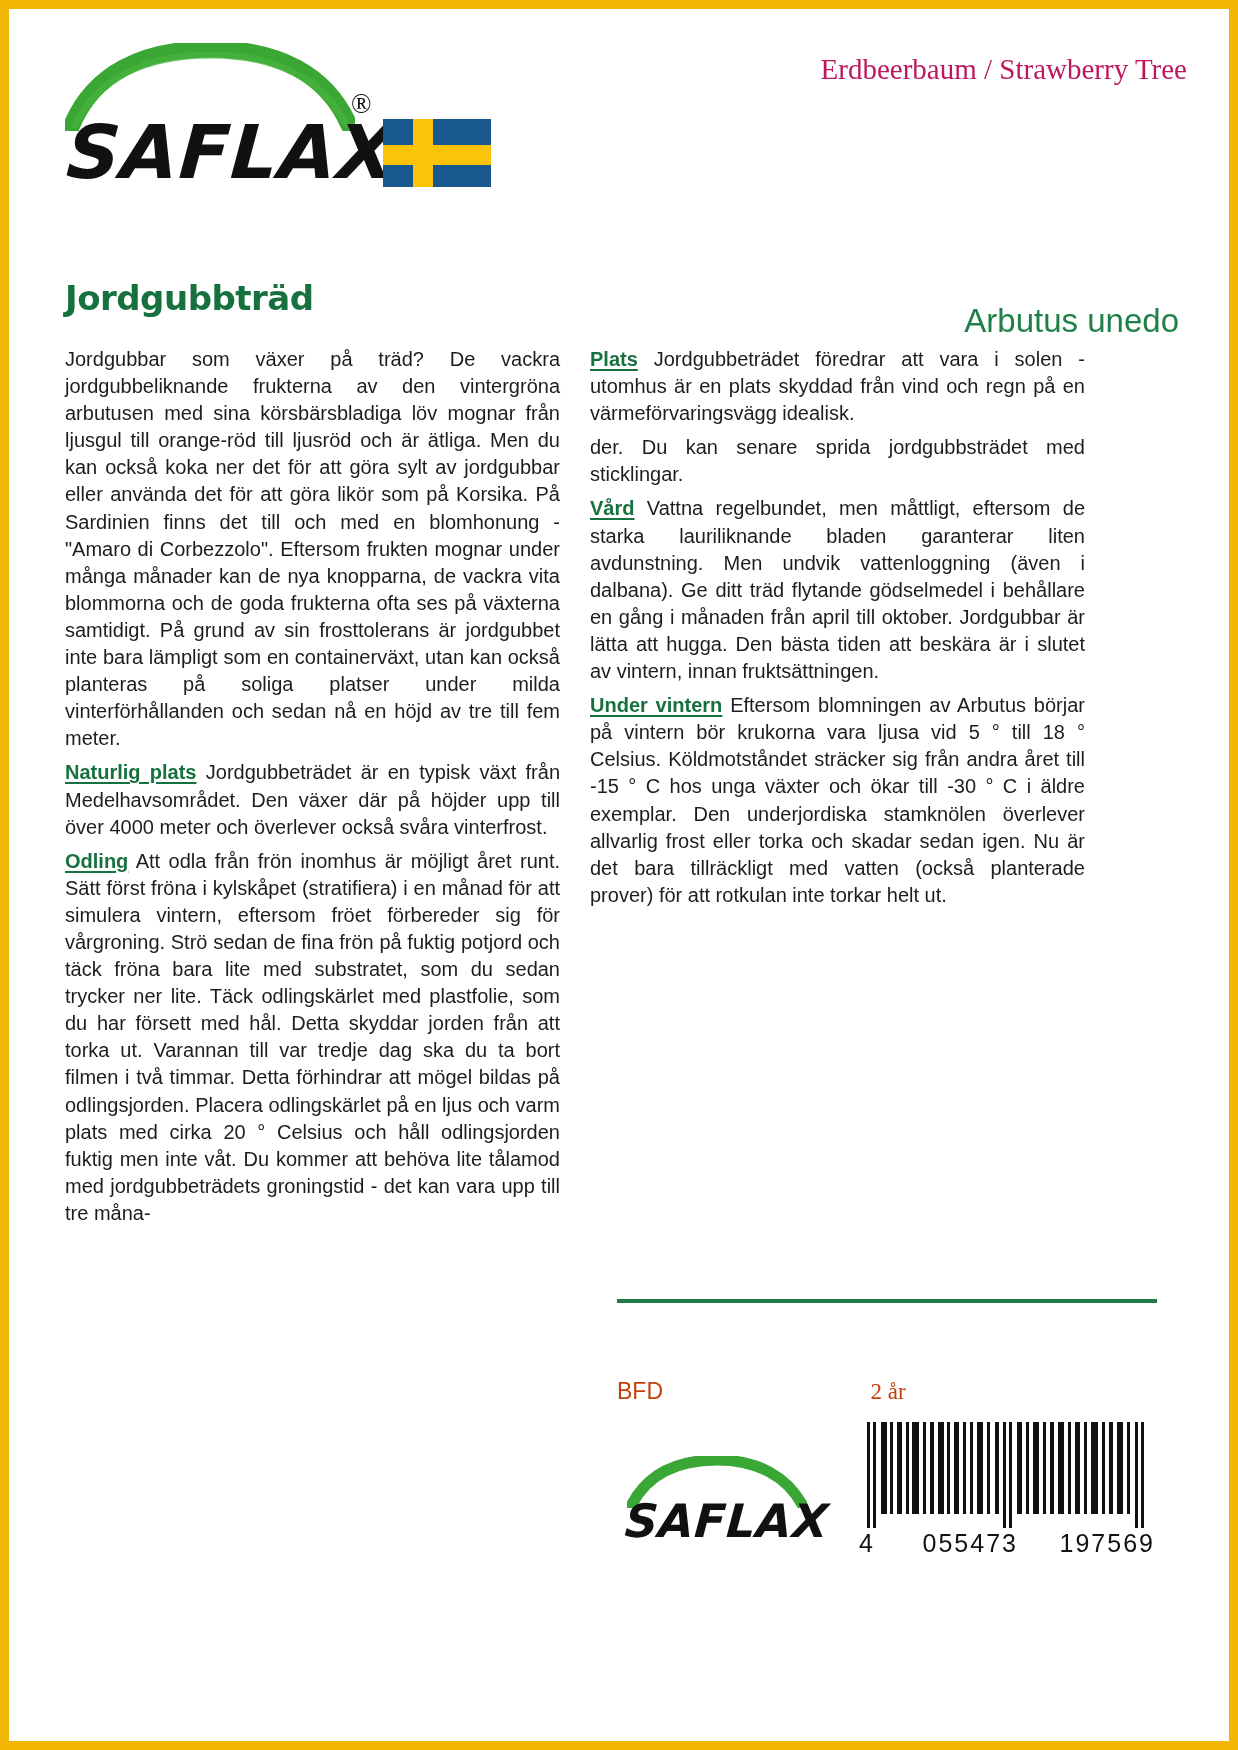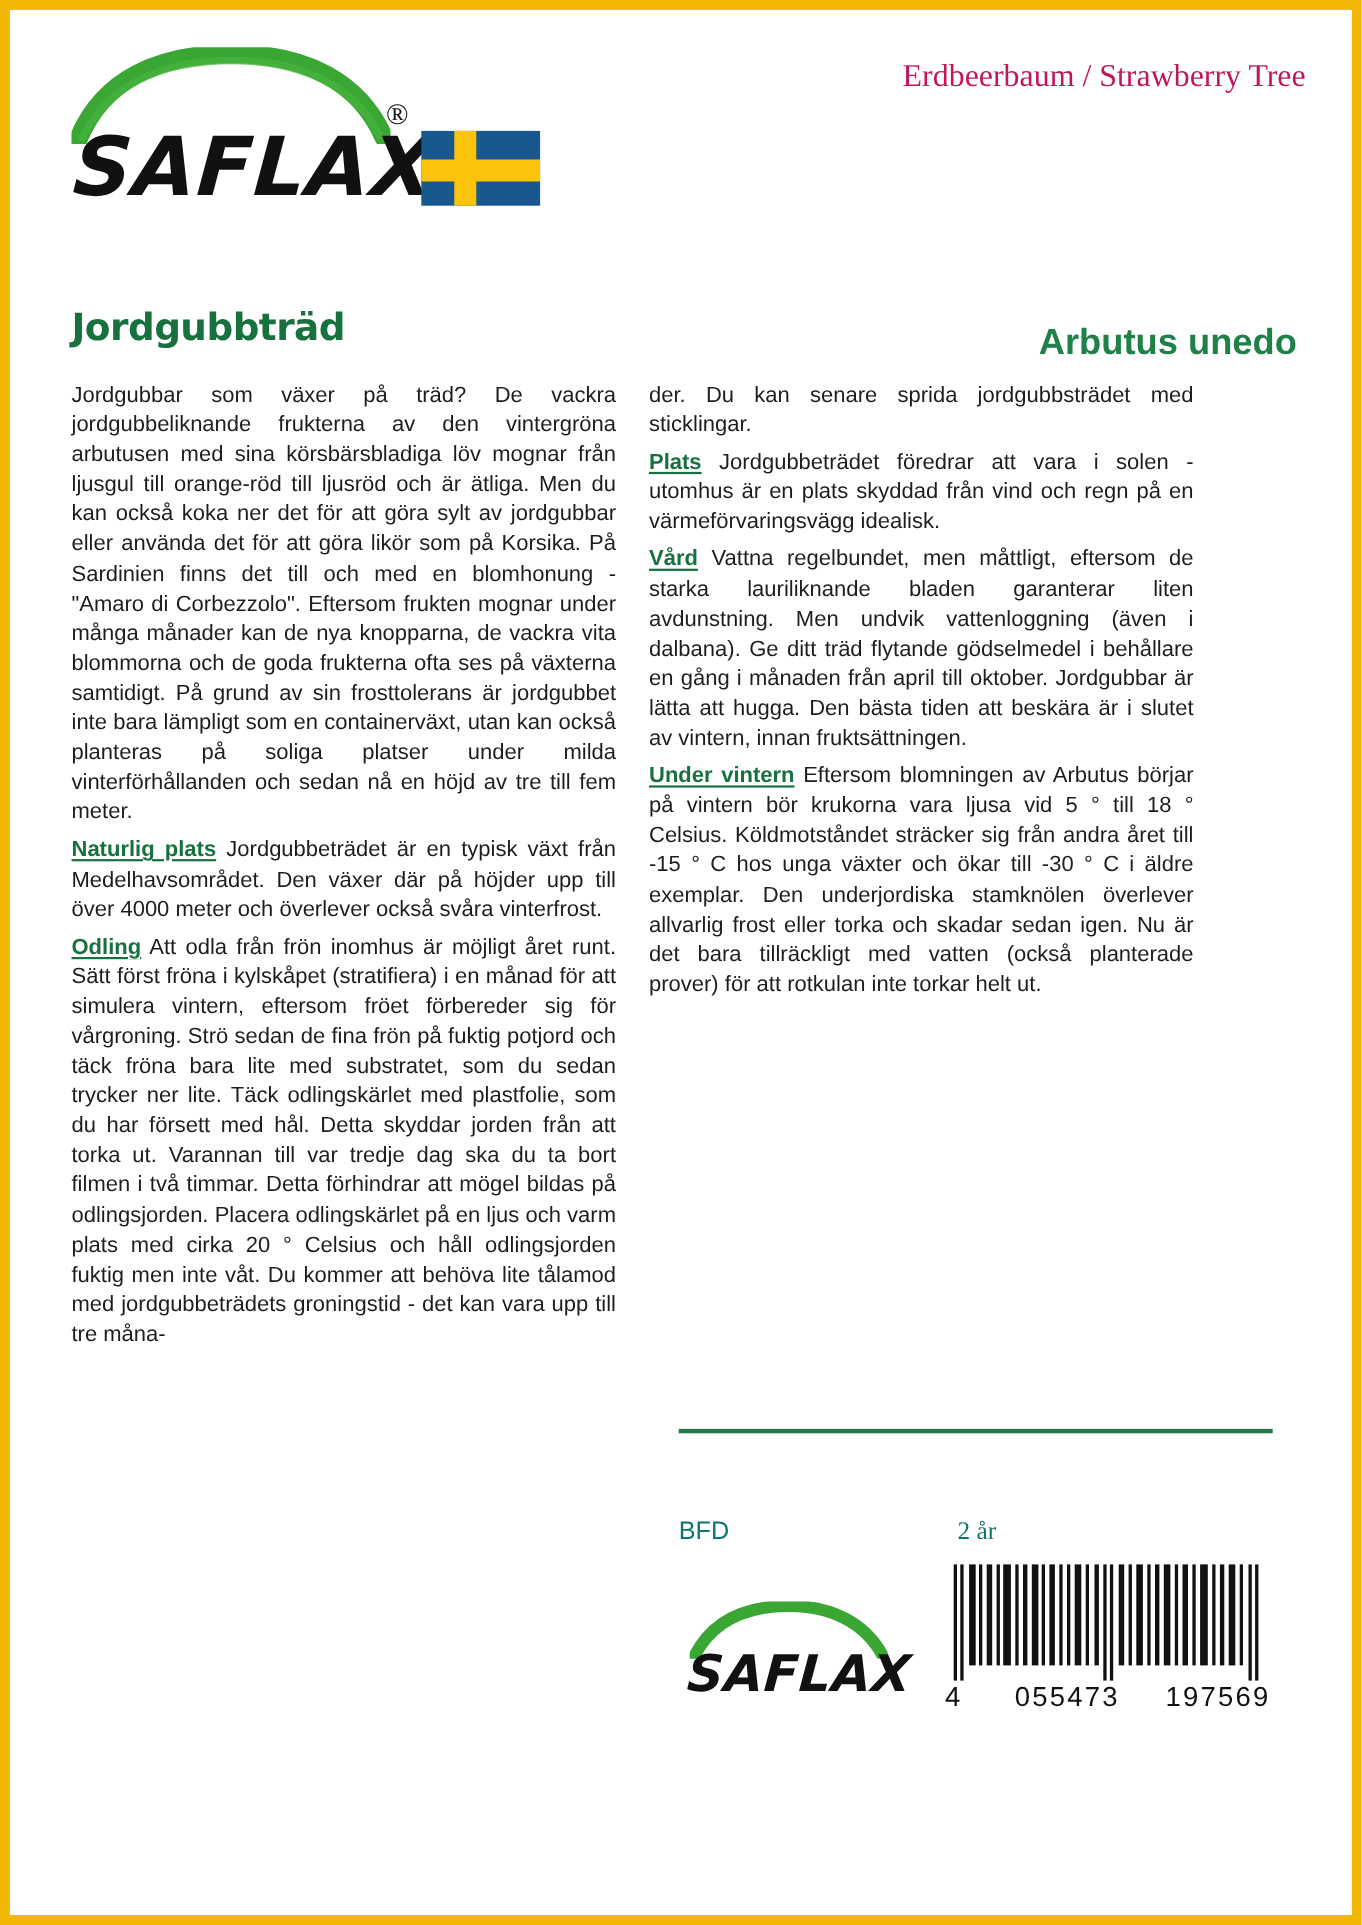--- a/index.html
+++ b/index.html
@@ -114,25 +114,24 @@
     font-size: 34px;
     font-weight: 700;
     color: #17713f;
     font-family: "DejaVu Sans", sans-serif;
     letter-spacing: -0.5px;
   }
 
   .botanical-name {
     position: absolute;
     right: 8px;
-    top: 70px;
+    top: 80px;
     font-size: 33px;
     color: #1f8048;
     font-family: "Liberation Sans", sans-serif;
-    font-weight: bold;
   }
 
   
   .columns {
     display: flex;
     gap: 30px;
     margin-top: 52px;
     padding: 0 8px 0 14px;
   }
 
@@ -173,21 +172,21 @@
     margin-bottom: 72px;
   }
 
   .meta-table {
     width: 100%;
     border-collapse: collapse;
     margin-bottom: 14px;
   }
   .meta-table td {
     font-size: 23px;
-    color: #0f766e;
+    color: #c2410c;
     font-family: "Liberation Sans", sans-serif;
     padding: 3px 0;
   }
   .meta-table td.val { padding-left: 30px; font-family: Liberation Serif, serif; }
 
   .footer-bottom {
     display: flex;
     align-items: flex-end;
     justify-content: space-between;
     margin-top: 10px;
@@ -270,23 +269,23 @@
 
       <div class="col">
         <p>Jordgubbar som växer på träd? De vackra jordgubbeliknande frukterna av den vintergröna arbutusen med sina körsbärsbladiga löv mognar från ljusgul till orange-röd till ljusröd och är ätliga. Men du kan också koka ner det för att göra sylt av jordgubbar eller använda det för att göra likör som på Korsika. På Sardinien finns det till och med en blomhonung - "Amaro di Corbezzolo". Eftersom frukten mognar under många månader kan de nya knopparna, de vackra vita blommorna och de goda frukterna ofta ses på växterna samtidigt. På grund av sin frosttolerans är jordgubbet inte bara lämpligt som en containerväxt, utan kan också planteras på soliga platser under milda vinterförhållanden och sedan nå en höjd av tre till fem meter.</p>
         <p><span class="sec-head">Naturlig plats</span>
           <span>Jordgubbeträdet är en typisk växt från Medelhavsområdet. Den växer där på höjder upp till över 4000 meter och överlever också svåra vinterfrost.</span></p>
         <p><span class="sec-head">Odling</span>
           <span>Att odla från frön inomhus är möjligt året runt. Sätt först fröna i kylskåpet (stratifiera) i en månad för att simulera vintern, eftersom fröet förbereder sig för vårgroning. Strö sedan de fina frön på fuktig potjord och täck fröna bara lite med substratet, som du sedan trycker ner lite. Täck odlingskärlet med plastfolie, som du har försett med hål. Detta skyddar jorden från att torka ut. Varannan till var tredje dag ska du ta bort filmen i två timmar. Detta förhindrar att mögel bildas på odlingsjorden. Placera odlingskärlet på en ljus och varm plats med cirka 20 ° Celsius och håll odlingsjorden fuktig men inte våt. Du kommer att behöva lite tålamod med jordgubbeträdets groningstid - det kan vara upp till tre måna-</span></p>
       </div>
 
       <div class="col">
-        <p>der. Du kan senare sprida jordgubbsträdet med sticklingar.</p>
         <p><span class="sec-head">Plats</span>
           <span>Jordgubbeträdet föredrar att vara i solen - utomhus är en plats skyddad från vind och regn på en värmeförvaringsvägg idealisk.</span></p>
+        <p>der. Du kan senare sprida jordgubbsträdet med sticklingar.</p>
         <p><span class="sec-head">Vård</span>
           <span>Vattna regelbundet, men måttligt, eftersom de starka lauriliknande bladen garanterar liten avdunstning. Men undvik vattenloggning (även i dalbana). Ge ditt träd flytande gödselmedel i behållare en gång i månaden från april till oktober. Jordgubbar är lätta att hugga. Den bästa tiden att beskära är i slutet av vintern, innan fruktsättningen.</span></p>
         <p><span class="sec-head">Under vintern</span>
           <span>Eftersom blomningen av Arbutus börjar på vintern bör krukorna vara ljusa vid 5 ° till 18 ° Celsius. Köldmotståndet sträcker sig från andra året till -15 ° C hos unga växter och ökar till -30 ° C i äldre exemplar. Den underjordiska stamknölen överlever allvarlig frost eller torka och skadar sedan igen. Nu är det bara tillräckligt med vatten (också planterade prover) för att rotkulan inte torkar helt ut.</span></p>
       </div>
     </div>
 
     <div class="footer">
       <div class="divider"></div>
 

